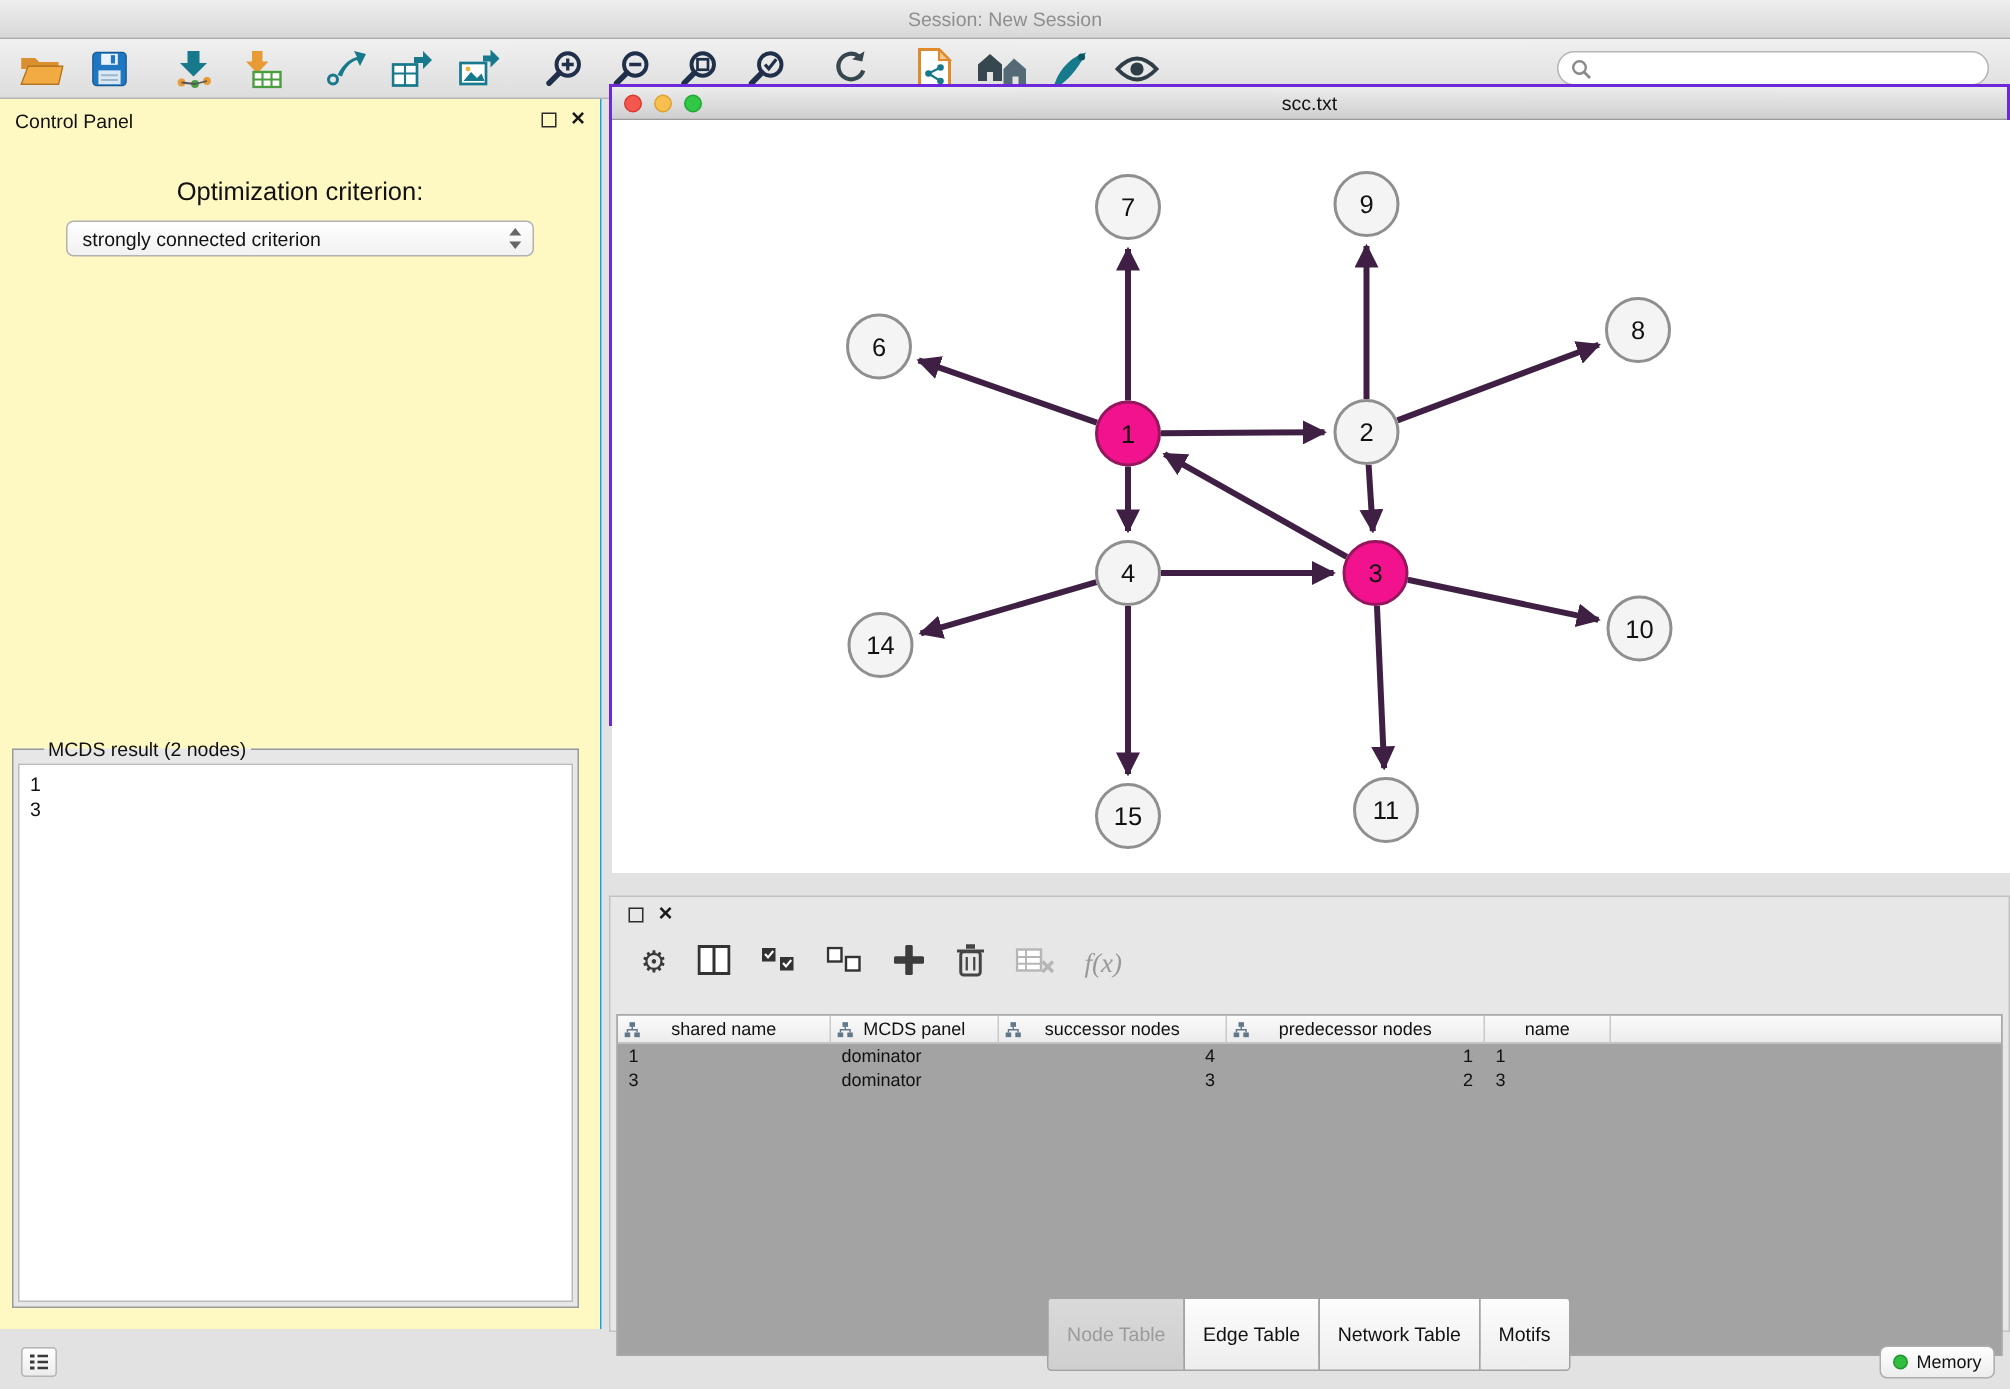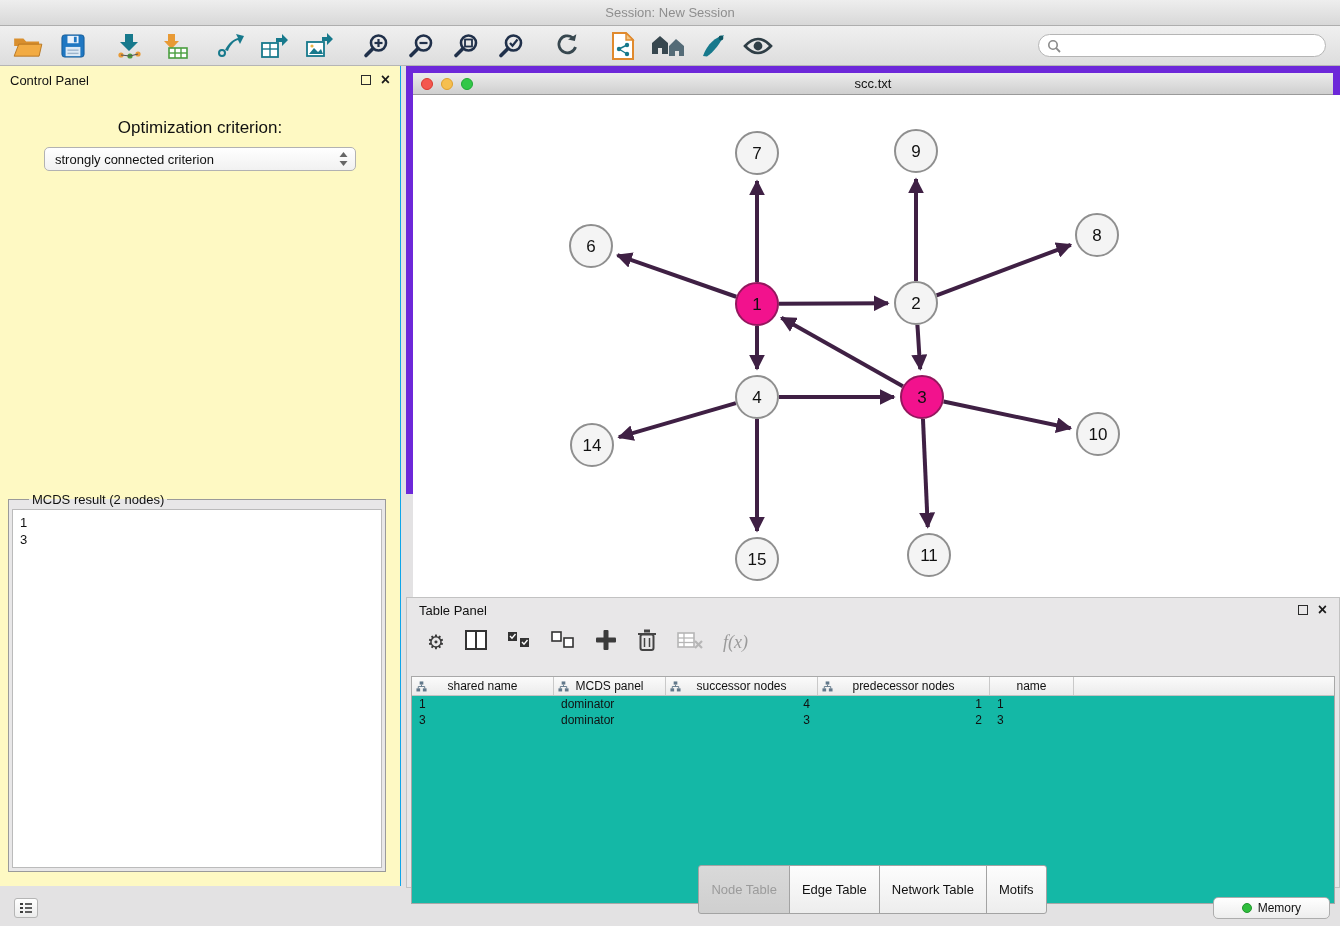--- a/index.html
+++ b/index.html
@@ -44,38 +44,38 @@
   .cp-buttons { display: flex; justify-content: center; gap: 15px; margin-top: 13px; }
   .cp-btn { padding: 4px 17px; font-size: 13px; background: linear-gradient(#ffffff, #ededed);
     border: 1px solid #ababab; border-radius: 4px; }
   .cp-result { position: absolute; left: 8px; top: 426px; width: 378px; height: 380px;
     border: 1px solid #9a9a9a; padding: 0; background: #e8e7e8; }
   .cp-result legend { font-size: 13px; margin-left: 20px; padding: 0 3px; }
   .cp-result-inner { position: absolute; left: 3px; right: 3px; top: 2px; bottom: 3px;
     background: #ffffff; border: 1px solid #bbbbbb; padding: 4px 7px; font-size: 13px; line-height: 17px; overflow: hidden; }
 
   
-  .net-window { position: absolute; left: 406px; top: 66px; width: 934px; height: 428px;
-    background: #ffffff; border: 7px solid #6d28d9; }
+  .net-window { position: absolute; left: 406px; top: 56px; width: 934px; height: 428px;
+    background: #ffffff; border: 2px solid #6d28d9; }
   .net-titlebar { height: 22px; background: linear-gradient(#ececec, #cfcfcf); border-bottom: 1px solid #9a9a9a;
     display: flex; align-items: center; justify-content: center; font-size: 13px; position: relative; }
   .lights { position: absolute; left: 8px; top: 5px; display: flex; gap: 8px; }
   .light { width: 12px; height: 12px; border-radius: 50%; }
   .light.red { background: #f4574f; border: 1px solid #d8382f; }
   .light.yellow { background: #f6bf4f; border: 1px solid #dfa02e; }
   .light.green { background: #33c748; border: 1px solid #1fa834; }
   .net-canvas { width: 932px; height: 502px; display: block; background: #fff; }
 
   
   .table-panel { position: absolute; left: 406px; top: 597px; width: 934px; height: 291px; background: #e8e7e8; border: 1px solid #c2c2c2; }
   .tp-header { height: 24px; display: flex; align-items: center; padding: 0 12px; font-size: 13px; gap: 10px; }
   .tp-header .title { flex: 1; }
   .tp-toolbar { height: 40px; display: flex; align-items: center; gap: 20px; padding: 0 20px; }
   .tp-tablebox { position: absolute; left: 4px; top: 78px; width: 924px; height: 228px;
-    background: #14b8a6; border: 1px solid #a8a8a8; overflow: hidden; }
+    background: #a3a3a3; border: 1px solid #a8a8a8; overflow: hidden; }
   .t-head { display: flex; height: 19px; background: linear-gradient(#fbfbfb, #ebebeb); border-bottom: 1px solid #c2c2c2; }
   .t-hcell { display: flex; align-items: center; justify-content: center; gap: 4px;
     border-right: 1px solid #c9c9c9; font-size: 12px; position: relative; }
   .t-hcell .tree-ic { position: absolute; left: 4px; top: 4px; }
   .c0 { width: 142px; } .c1 { width: 112px; } .c2 { width: 152px; } .c3 { width: 172px; } .c4 { width: 84px; }
   .t-hcell.rest { flex: 1; border-right: none; }
   .t-row { display: flex; height: 16px; }
   .t-cell { font-size: 12px; line-height: 16px; overflow: hidden; white-space: nowrap; }
   .t-cell.left { padding-left: 7px; text-align: left; }
   .t-cell.right { padding-right: 8px; text-align: right; }
@@ -86,21 +86,21 @@
   .tp-tab.last { border-radius: 0 3px 3px 0; }
   .tp-tab.active { background: linear-gradient(#d9d9d9, #cfcfcf); color: #9b9b9b; }
   .fx { font-family: "Liberation Serif", serif; font-style: italic; font-size: 18px; color: #9a9a9a; }
   .gear-glyph { font-size: 20px; color: #3a3a3a; line-height: 20px; }
 
   
   .statusbar { position: absolute; left: 0; top: 890px; width: 1340px; height: 36px; display: flex; align-items: center; padding: 0 10px; }
   .status-left-btn { width: 24px; height: 20px; border: 1px solid #b5b5b5; border-radius: 3px;
     background: linear-gradient(#fff,#ececec); display: flex; align-items: center; justify-content: center; margin-left: 4px; }
   .memory-btn { margin-left: auto; display: flex; align-items: center; gap: 6px; font-size: 12px;
-    border: 1px solid #adadad; border-radius: 5px; background: linear-gradient(#ffffff,#ededed); padding: 3px 28px; }
+    border: 1px solid #adadad; border-radius: 5px; background: linear-gradient(#ffffff,#ededed); padding: 3px 8px; }
   .memdot { width: 10px; height: 10px; border-radius: 50%; background: #2fbe3d; border: 1px solid #23962f; }
 </style>
 </head>
 <body>
 
 <div class="titlebar">
   <span>Session: New Session</span>
 </div>
 
 <div class="main-toolbar">
@@ -356,21 +356,20 @@
       </g>
       <g>
         <circle cx="516" cy="460" r="21" fill="#f4f4f4" stroke="#8f8f8f" stroke-width="2"></circle>
         <text x="516" y="466" text-anchor="middle" font-size="17" font-family="Liberation Sans, sans-serif" fill="#111">11</text>
       </g>
     </svg>
 </div>
 
 <div class="table-panel">
   <div class="tp-header">
-    <span class="title">Table Panel</span>
     <span class="win-float"></span>
     <span class="win-close">×</span>
   </div>
 
   <div class="tp-toolbar">
     <div>
       <span class="gear-glyph">⚙</span>
     </div>
     <div>
       <svg width="22" height="20" viewBox="0 0 22 20">

